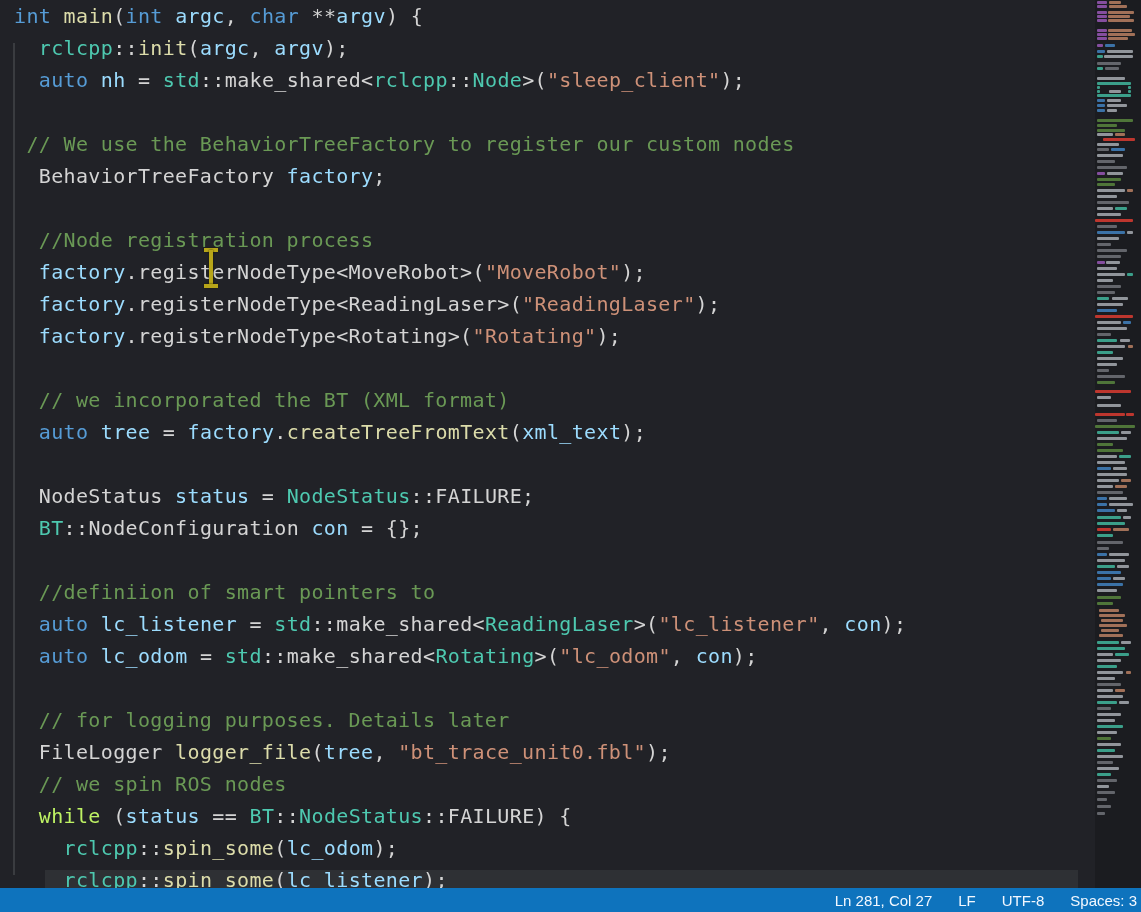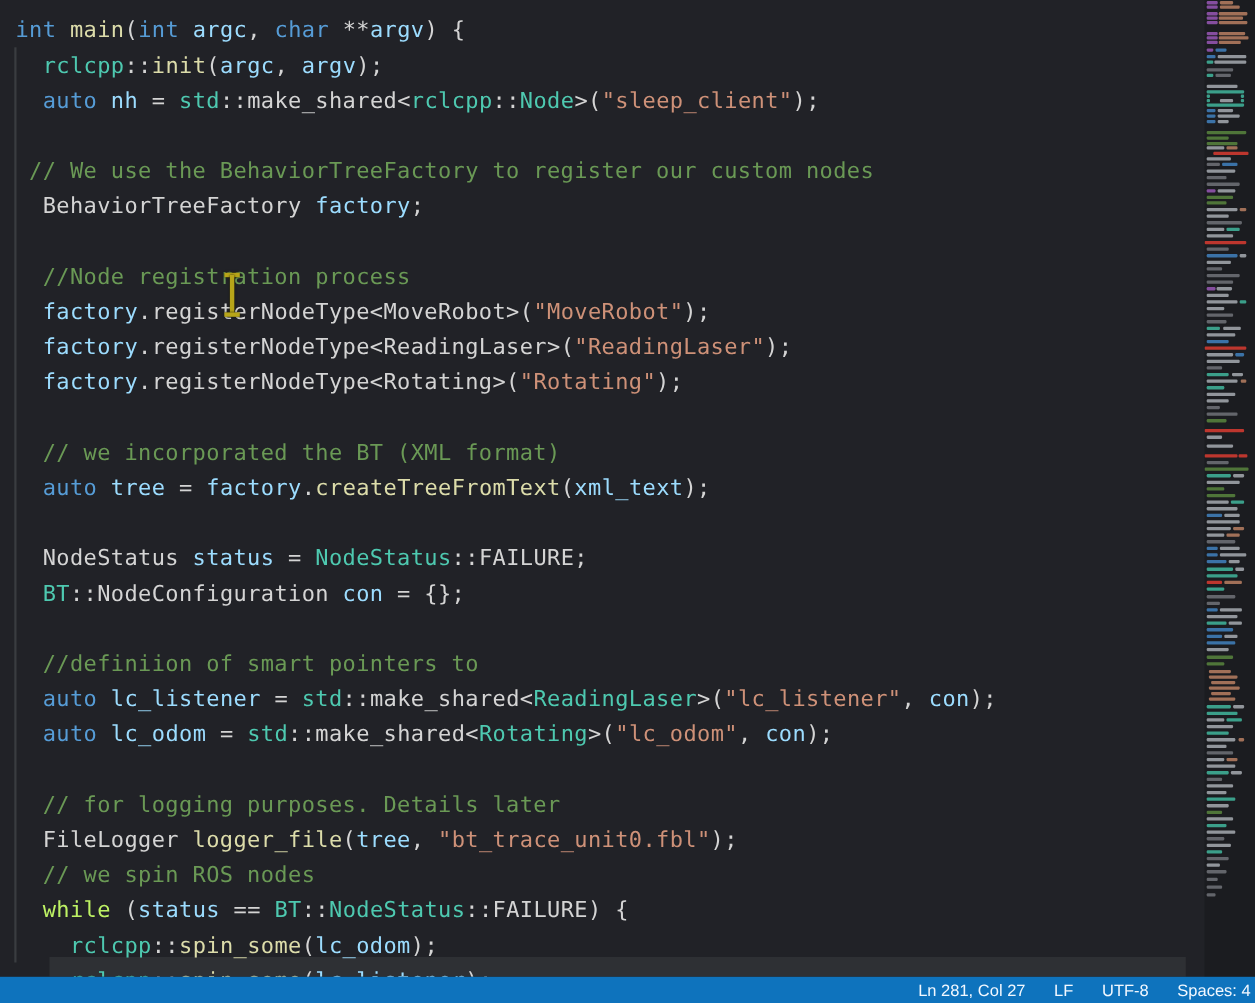--- a/index.html
+++ b/index.html
@@ -2,21 +2,21 @@
 <html><head>
 <meta charset="utf-8">
 <style>
   html,body{margin:0;padding:0;background:#141414;}
   #screen{position:relative;width:1141px;height:912px;overflow:hidden;
           background:#212227;font-family:"DejaVu Sans Mono","Liberation Mono",monospace;}
   
   #editor{position:absolute;left:0;top:0;width:1095px;height:888px;overflow:hidden;}
   #indent-guide{position:absolute;left:13px;top:43px;width:2px;height:832px;background:#3a3c40;}
   #current-line{position:absolute;left:45px;top:870px;width:1033px;height:18px;background:#2e3034;}
-  #code{position:absolute;left:14px;top:11px;white-space:pre;}
+  #code{position:absolute;left:14px;top:0;white-space:pre;}
   .code-line{height:32px;line-height:32px;font-size:20px;letter-spacing:0.35px;white-space:pre;}
   .tk-k{color:#569cd6}   
   .tk-c{color:#bef264}   
   .tk-t{color:#4ec9b0}   
   .tk-f{color:#dcdcaa}   
   .tk-v{color:#9cdcfe}   
   .tk-s{color:#ce9178}   
   .tk-m{color:#6a9955}   
   .tk-w{color:#d4d4d4}   
   
@@ -238,16 +238,16 @@
   <div id="ibeam">
     <div class="serif-top"></div>
     <div class="stem"></div>
     <div class="serif-bot"></div>
   </div>
 
   <div id="statusbar">
       <span class="sb-item">Ln 281, Col 27</span>
       <span class="sb-item">LF</span>
       <span class="sb-item">UTF-8</span>
-      <span class="sb-item">Spaces: 4</span>
+      <span class="sb-item">Spaces: 3</span>
     </div>
 
 </div>
 
 </body></html>

